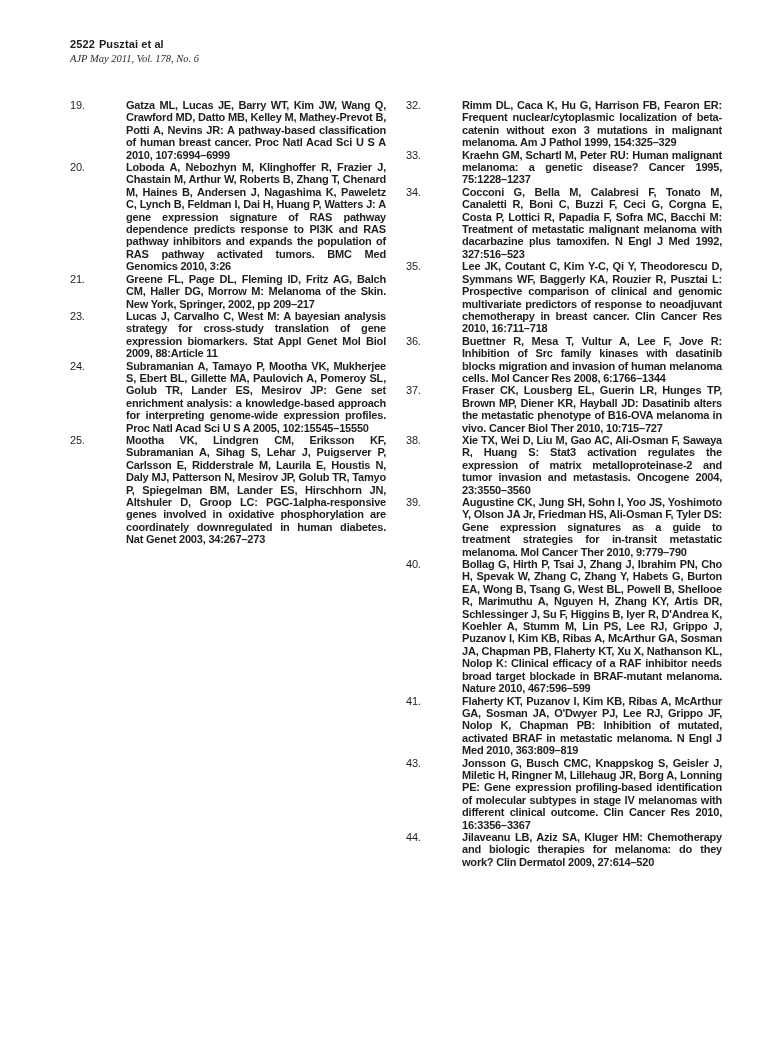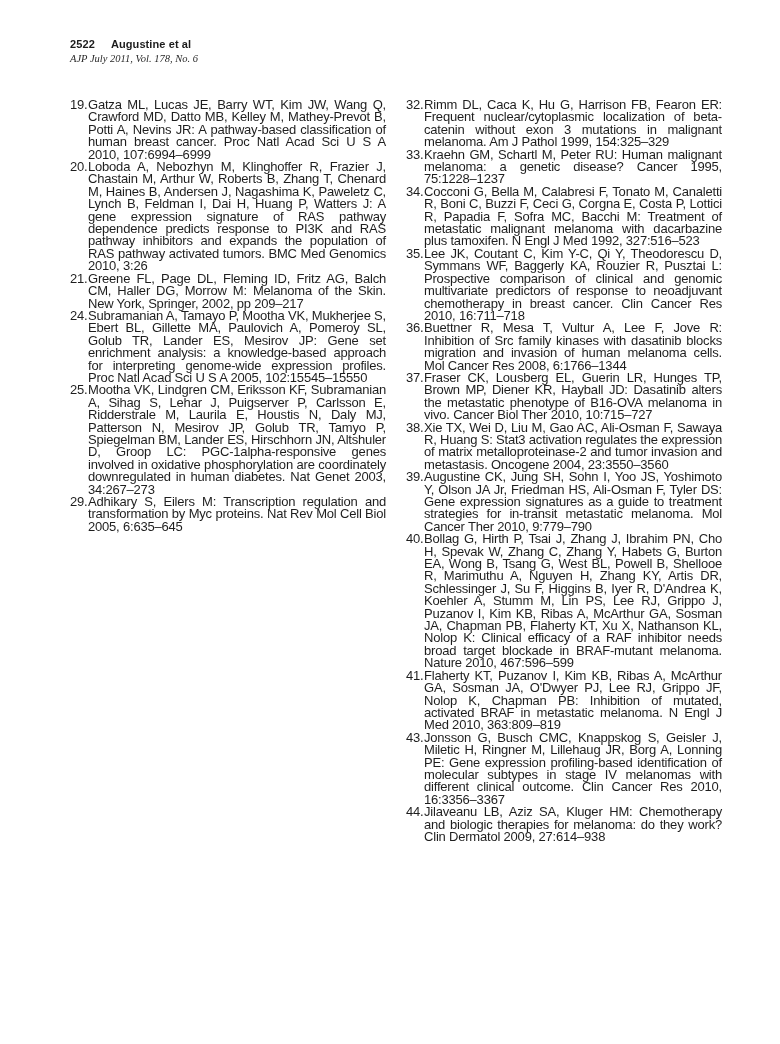--- a/index.html
+++ b/index.html
@@ -23,21 +23,21 @@
     width: 652px;
   }
   .running-head {
     font-size: 11px;
     font-weight: bold;
     color: #1c1c1c;
     letter-spacing: 0.1px;
     line-height: 13px;
   }
   .running-head .page-num {
-    margin-right: 16px;
+    margin-right: 4px;
   }
   .journal-line {
     font-family: "Liberation Serif", serif;
     font-style: italic;
     font-size: 10.5px;
     color: #2a2a2a;
     line-height: 13px;
     margin-top: 1px;
   }
   .columns {
@@ -46,81 +46,83 @@
     margin-top: 34px;
   }
   ol.col {
     list-style: none;
     margin: 0;
     padding: 0;
     width: 316px;
   }
   li.ref {
     display: flex;
-    font-size: 13px;
+    font-size: 11px;
     line-height: 12.4px;
     letter-spacing: -0.2px;
     color: #1e1e1e;
+    gap: 38px;
   }
   li.ref .num {
     flex: 0 0 18px;
     width: 18px;
   }
   li.ref .txt {
     flex: 1;
     text-align: justify;
+    font-weight: bold;
   }
 </style>
 </head>
 <body>
 
 <div class="page">
   <div class="content">
     <header>
       <div class="running-head">
-        <span class="page-num">2522</span><span>Augustine et al</span>
+        <span class="page-num">2522</span><span>Pusztai et al</span>
       </div>
-      <div class="journal-line">AJP July 2011, Vol. 178, No. 6</div>
+      <div class="journal-line">AJP May 2011, Vol. 178, No. 6</div>
     </header>
     <main class="columns">
       <ol class="col" id="col-left">
   <li class="ref">
     <span class="num">19.</span>
     <span class="txt">Gatza ML, Lucas JE, Barry WT, Kim JW, Wang Q, Crawford MD, Datto MB, Kelley M, Mathey-Prevot B, Potti A, Nevins JR: A pathway-based classification of human breast cancer. Proc Natl Acad Sci U S A 2010, 107:6994–6999</span>
   </li>
 
   <li class="ref">
     <span class="num">20.</span>
     <span class="txt">Loboda A, Nebozhyn M, Klinghoffer R, Frazier J, Chastain M, Arthur W, Roberts B, Zhang T, Chenard M, Haines B, Andersen J, Nagashima K, Paweletz C, Lynch B, Feldman I, Dai H, Huang P, Watters J: A gene expression signature of RAS pathway dependence predicts response to PI3K and RAS pathway inhibitors and expands the population of RAS pathway activated tumors. BMC Med Genomics 2010, 3:26</span>
   </li>
 
   <li class="ref">
     <span class="num">21.</span>
     <span class="txt">Greene FL, Page DL, Fleming ID, Fritz AG, Balch CM, Haller DG, Morrow M: Melanoma of the Skin. New York, Springer, 2002, pp 209–217</span>
   </li>
 
 
+  <li class="ref">
+    <span class="num">23.</span>
+    <span class="txt">Lucas J, Carvalho C, West M: A bayesian analysis strategy for cross-study translation of gene expression biomarkers. Stat Appl Genet Mol Biol 2009, 88:Article 11</span>
+  </li>
 
   <li class="ref">
     <span class="num">24.</span>
     <span class="txt">Subramanian A, Tamayo P, Mootha VK, Mukherjee S, Ebert BL, Gillette MA, Paulovich A, Pomeroy SL, Golub TR, Lander ES, Mesirov JP: Gene set enrichment analysis: a knowledge-based approach for interpreting genome-wide expression profiles. Proc Natl Acad Sci U S A 2005, 102:15545–15550</span>
   </li>
 
   <li class="ref">
     <span class="num">25.</span>
     <span class="txt">Mootha VK, Lindgren CM, Eriksson KF, Subramanian A, Sihag S, Lehar J, Puigserver P, Carlsson E, Ridderstrale M, Laurila E, Houstis N, Daly MJ, Patterson N, Mesirov JP, Golub TR, Tamyo P, Spiegelman BM, Lander ES, Hirschhorn JN, Altshuler D, Groop LC: PGC-1alpha-responsive genes involved in oxidative phosphorylation are coordinately downregulated in human diabetes. Nat Genet 2003, 34:267–273</span>
   </li>
 
 
 
 
-  <li class="ref">
-    <span class="num">29.</span>
-    <span class="txt">Adhikary S, Eilers M: Transcription regulation and transformation by Myc proteins. Nat Rev Mol Cell Biol 2005, 6:635–645</span>
-  </li>
 
 
 </ol>
       <ol class="col" id="col-right">
   <li class="ref">
     <span class="num">32.</span>
     <span class="txt">Rimm DL, Caca K, Hu G, Harrison FB, Fearon ER: Frequent nuclear/cytoplasmic localization of beta-catenin without exon 3 mutations in malignant melanoma. Am J Pathol 1999, 154:325–329</span>
   </li>
 
   <li class="ref">
@@ -169,18 +171,18 @@
   </li>
 
 
   <li class="ref">
     <span class="num">43.</span>
     <span class="txt">Jonsson G, Busch CMC, Knappskog S, Geisler J, Miletic H, Ringner M, Lillehaug JR, Borg A, Lonning PE: Gene expression profiling-based identification of molecular subtypes in stage IV melanomas with different clinical outcome. Clin Cancer Res 2010, 16:3356–3367</span>
   </li>
 
   <li class="ref">
     <span class="num">44.</span>
-    <span class="txt">Jilaveanu LB, Aziz SA, Kluger HM: Chemotherapy and biologic therapies for melanoma: do they work? Clin Dermatol 2009, 27:614–938</span>
+    <span class="txt">Jilaveanu LB, Aziz SA, Kluger HM: Chemotherapy and biologic therapies for melanoma: do they work? Clin Dermatol 2009, 27:614–520</span>
   </li>
 </ol>
     </main>
   </div>
 </div>
 
 </body></html>

